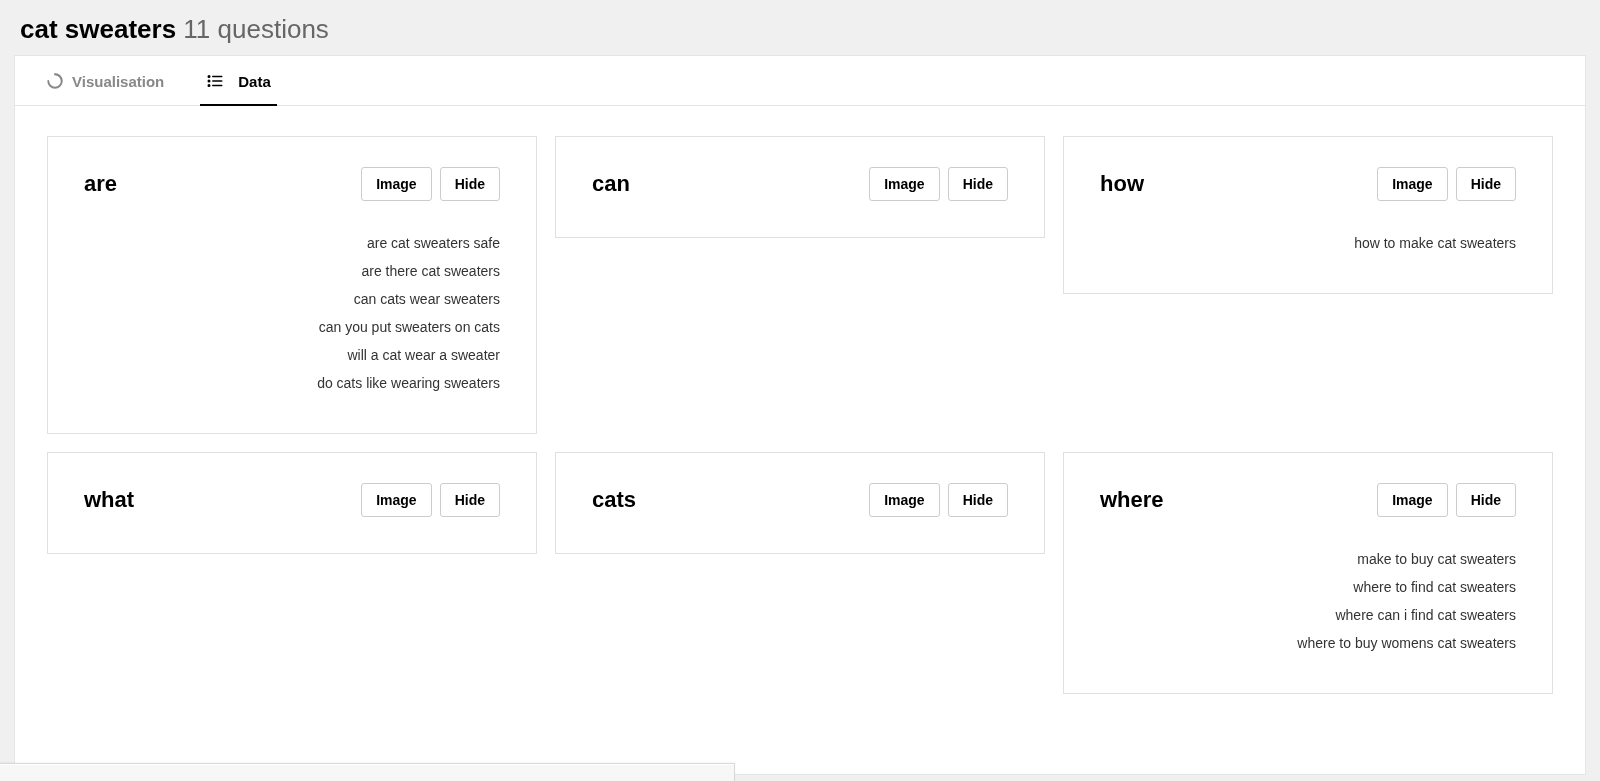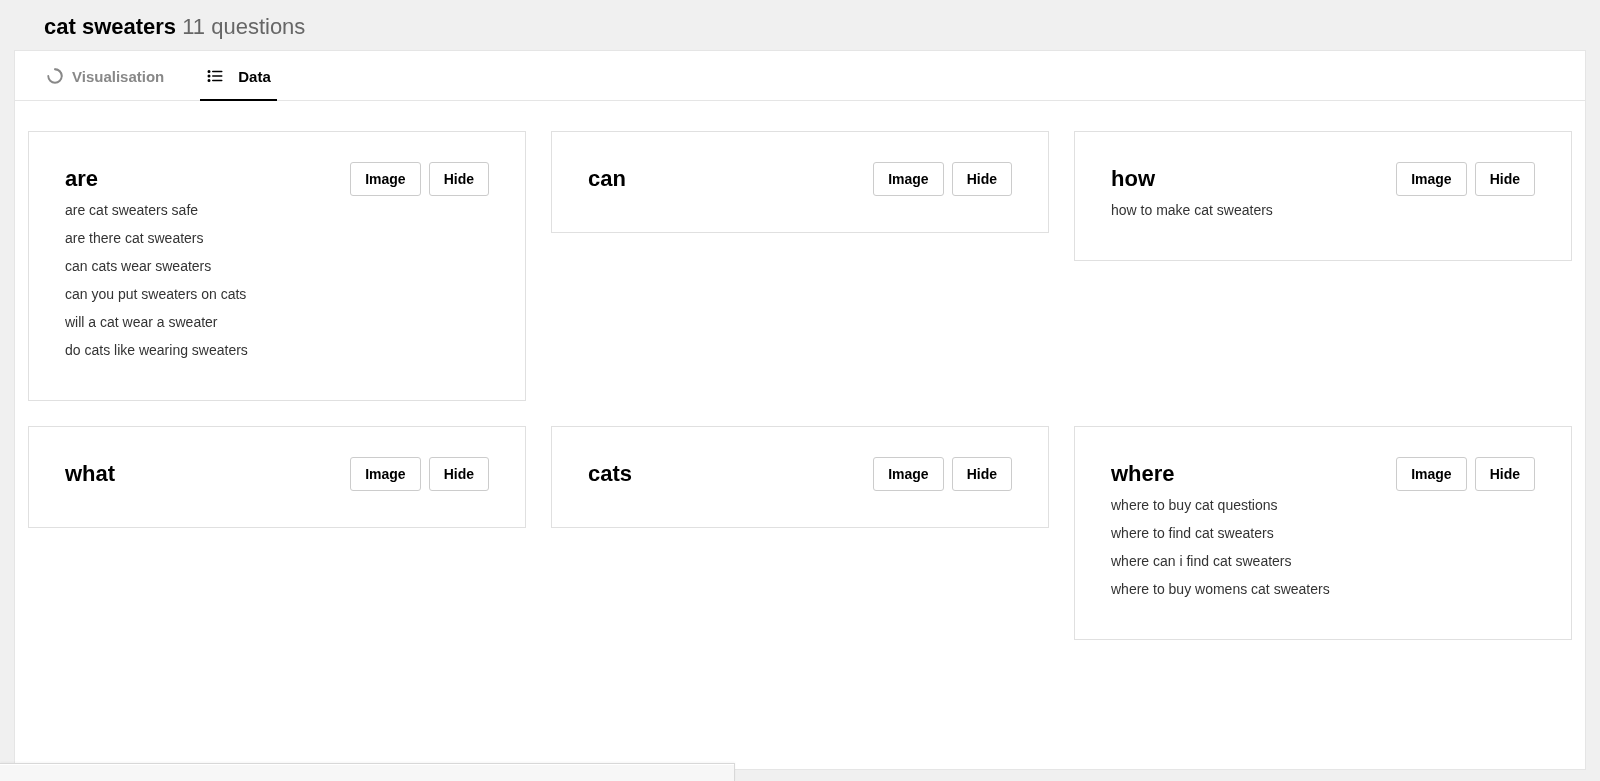--- a/index.html
+++ b/index.html
@@ -12,24 +12,23 @@
       background: #f0f0f0;
       color: #000;
       width: 1600px;
       height: 781px;
       overflow: hidden;
     }
     .header {
       padding: 14px 20px 10px 20px;
     }
     .header-title {
-      font-size: 22px;
+      font-size: 26px;
       font-weight: 400;
       color: #666;
-      margin-left: 24px;
     }
     .header-title .keyword {
       font-weight: 700;
       color: #000;
     }
     .content-panel {
       background: #fff;
       margin: 0 14px 14px 14px;
       border: 1px solid #e5e5e5;
       min-height: 720px;
@@ -59,22 +58,22 @@
       gap: 14px;
     }
     .tab svg {
       width: 18px;
       height: 18px;
       display: block;
     }
     .cards {
       display: grid;
       grid-template-columns: repeat(3, 1fr);
-      gap: 25px;
-      padding: 30px 13px;
+      gap: 18px;
+      padding: 30px 32px;
       align-items: start;
     }
     .card {
       border: 1px solid #e0e0e0;
       padding: 30px 36px 36px 36px;
       background: #fff;
     }
     .card-head {
       display: flex;
       justify-content: space-between;
@@ -92,20 +91,22 @@
       border: 1px solid #ccc;
       background: #fff;
       padding: 8px 14px;
       font-size: 14px;
       font-weight: 600;
       border-radius: 3px;
       cursor: pointer;
       color: #000;
     }
     .card-body {
+      margin-top: 28px;
+      text-align: right;
     }
     .q-item {
       font-size: 14px;
       color: #333;
       padding: 6px 0;
       font-weight: 400;
     }
     .scroll-track {
       position: absolute;
       bottom: 0;
@@ -214,21 +215,21 @@
       </div>
       <div class="card">
         <div class="card-head">
           <div class="card-title">where</div>
           <div class="card-buttons">
             <button class="btn">Image</button>
             <button class="btn">Hide</button>
           </div>
         </div>
         <div class="card-body">
-          <div class="q-item">where to buy cat questions</div>
+          <div class="q-item">make to buy cat sweaters</div>
           <div class="q-item">where to find cat sweaters</div>
           <div class="q-item">where can i find cat sweaters</div>
           <div class="q-item">where to buy womens cat sweaters</div>
         </div>
       </div>
     </div>
 
 </div>
 
 <div class="scroll-track"></div>

